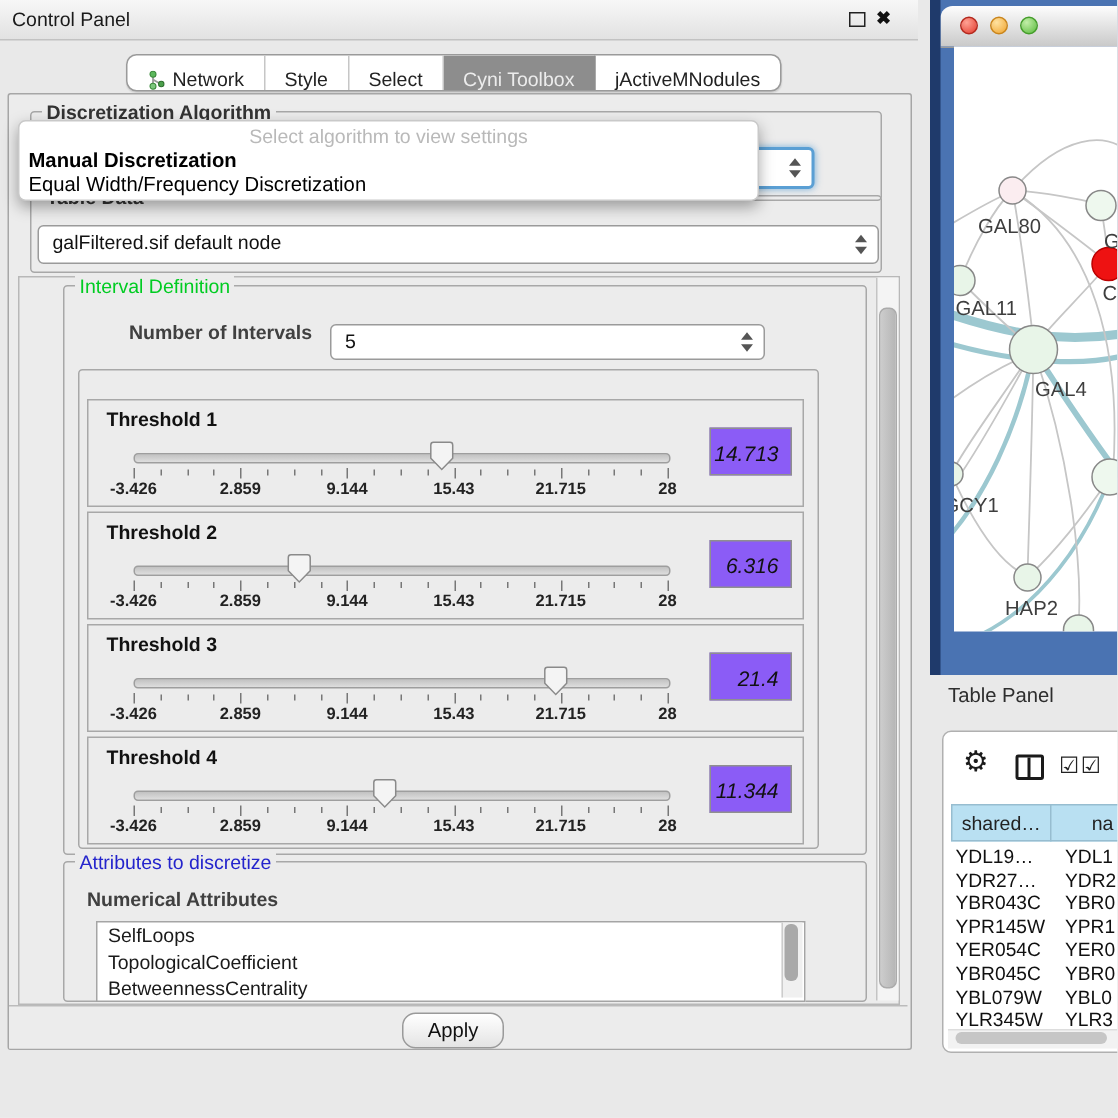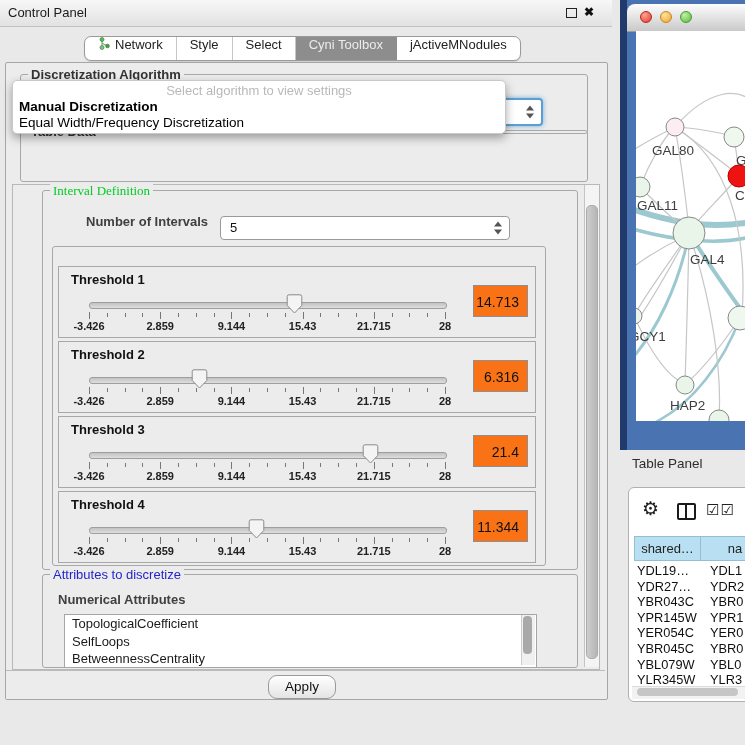--- a/index.html
+++ b/index.html
@@ -10,30 +10,30 @@
   
   .cp-titlebar{left:0;top:0;width:612px;height:26px;background:linear-gradient(#f7f7f7,#e2e2e2);border-bottom:1px solid #c2c2c2;}
   .cp-title{left:8px;top:0;line-height:26px;font-size:13px;color:#1a1a1a;}
   .float-ico{left:566px;top:8px;width:9px;height:8px;border:1.5px solid #222;}
   .close-ico{left:584px;top:5px;font-size:12px;font-weight:bold;color:#111;cursor:default;}
 
   
   .segbar{display:inline-flex;border:1px solid #9a9a9a;border-radius:7px;overflow:hidden;background:#fff;height:23px;box-shadow:0 1px 1px rgba(0,0,0,.12);}
   #top-tabs{left:84px;top:36px;}
   #bottom-tabs{left:143px;top:702px;}
-  .seg{display:flex;align-items:flex-start;gap:5px;padding:0 13px;font-size:13px;color:#222;border-right:1px solid #c6c6c6;white-space:nowrap;cursor:default;}
+  .seg{display:flex;align-items:flex-end;gap:5px;padding:0 13px;font-size:13px;color:#222;border-right:1px solid #c6c6c6;white-space:nowrap;cursor:default;}
   .seg:last-child{border-right:none;}
   .seg.sel{background:var(--tab_selected_bg);color:#ececec;border-color:var(--tab_selected_bg);}
 
   
   .settings-panel{left:5px;top:62px;width:601px;height:636px;background:#ececec;border:1px solid #a6a6a6;border-radius:2px;}
   .grp{border:1px solid #a8a8a8;border-radius:3px;}
   .grp-title{font-size:13px;background:#ececec;padding:0 3px;white-space:nowrap;z-index:2;}
   .t-plain{color:#333;font-weight:bold;}
-  .t-green{color:var(--group_title_green);font-family:Liberation Serif, serif;}
+  .t-green{color:var(--group_title_green);}
   .t-blue{color:var(--group_title_blue);}
 
   
   .combo{background:#fff;border:1px solid #9a9a9a;border-radius:4px;font-size:13px;color:#111;}
   .combo .val{position:absolute;left:9px;top:0;line-height:22px;white-space:nowrap;}
   .spinner{position:absolute;right:6px;top:50%;transform:translateY(-50%);width:10px;height:13px;}
   .spinner::before,.spinner::after{content:"";position:absolute;left:1px;border-left:4px solid transparent;border-right:4px solid transparent;}
   .spinner::before{top:0;border-bottom:5px solid #555;}
   .spinner::after{bottom:0;border-top:5px solid #555;}
   .alg-combo{left:25px;top:98px;width:514px;height:24px;z-index:3;border:2px solid var(--accent_focus);box-shadow:0 0 5px rgba(90,159,212,.8);}
@@ -61,21 +61,21 @@
   
   #threshold-panels{left:58px;top:266px;width:450px;}
   .thr{position:relative;width:476px;height:70px;border:1px solid #a8a8a8;background:#ececec;margin-bottom:3px;}
   .thr .tlabel{position:absolute;left:12px;top:5px;font-size:13px;font-weight:bold;color:#111;}
   .thr .track{position:absolute;left:30px;top:35px;width:356px;height:5px;border:1px solid #9e9e9e;border-radius:3px;background:linear-gradient(#c2c2c2,#dedede);}
   .thr .tick{position:absolute;width:1px;background:#777;}
   .thr .tick.minor{top:46px;height:4px;}
   .thr .tick.major{top:45px;height:7px;}
   .thr .ticklab{position:absolute;top:53px;transform:translateX(-50%);font-size:11px;font-weight:bold;color:#222;white-space:nowrap;}
   .thr .handle{position:absolute;top:27px;width:17px;height:20px;}
-  .thr .vbox{position:absolute;left:414px;top:18px;width:55px;height:32px;background:#f97316;border:1px solid #8f8f8f;font-size:14px;color:#111;text-align:right;line-height:32px;padding-right:8px;box-sizing:border-box;}
+  .thr .vbox{position:absolute;left:414px;top:18px;width:55px;height:32px;background:#8b5cf6;border:1px solid #8f8f8f;font-size:14px;color:#111;text-align:right;line-height:32px;padding-right:8px;box-sizing:border-box;font-style:italic;}
 
   
   .attrs-title-pos{left:50px;top:567px;}
   .list-title{left:58px;top:592px;}
   .attr-list{left:64px;top:614px;width:471px;height:52px;background:#fff;border:1px solid #a5a5a5;overflow:hidden;}
   .attr-item{font-size:13px;color:#1a1a1a;line-height:17.5px;padding-left:7px;white-space:nowrap;}
   .list-scroll{left:521px;top:615px;width:13px;height:50px;background:#f0f0f0;border-left:1px solid #ccc;}
   .list-thumb{left:523px;top:616px;width:9px;height:38px;background:#a9a9a9;border-radius:4px;}
 
   
@@ -147,20 +147,24 @@
   <div class="abs settings-panel"></div>
 
   <div class="abs grp" style="left:20px;top:74px;width:566px;height:58px;"></div>
   <div class="abs grp-title t-plain" style="left:28px;top:67px;">Discretization Algorithm</div>
   <div class="abs combo alg-combo">
       <span class="spinner"></span>
     </div>
 
   <div class="abs grp" style="left:20px;top:130px;width:566px;height:50px;"></div>
   <div class="abs grp-title t-plain" style="left:28px;top:124px;">Table Data</div>
+  <div class="abs combo table-combo">
+    <span class="val">galFiltered.sif default node</span>
+    <span class="spinner"></span>
+  </div>
 
   <div class="abs popup">
     <div class="hint">Select algorithm to view settings</div>
     <div class="opt b">Manual Discretization</div>
     <div class="opt n">Equal Width/Frequency Discretization</div>
   </div>
 
   <div class="abs scrollarea"></div>
   <div class="abs vscroll"></div>
   <div class="abs vthumb"></div>
@@ -314,22 +318,22 @@
             <path d="M3 0.8 H14 Q15.8 0.8 15.8 2.6 V11.5 L8.5 19 L1.2 11.5 V2.6 Q1.2 0.8 3 0.8 Z" fill="#f4f4f4" stroke="#8a8a8a" stroke-width="1"></path>
           </svg></div>
         <div class="vbox">11.344</div>
       </div>
     </div>
 
   <div class="abs grp attrs-group"></div>
   <div class="abs grp-title t-blue attrs-title-pos">Attributes to discretize</div>
   <div class="abs lbl-bold list-title">Numerical Attributes</div>
   <div class="abs attr-list" id="attr-list">
+      <div class="attr-item">SelfLoops</div>
       <div class="attr-item">TopologicalCoefficient</div>
-      <div class="attr-item">SelfLoops</div>
       <div class="attr-item">BetweennessCentrality</div>
     </div>
   <div class="abs list-scroll"></div>
   <div class="abs list-thumb"></div>
 
   <div class="abs apply-strip"></div>
   <div class="abs apply-btn">Apply</div>
 
 
   <div class="abs net-frame"></div>

